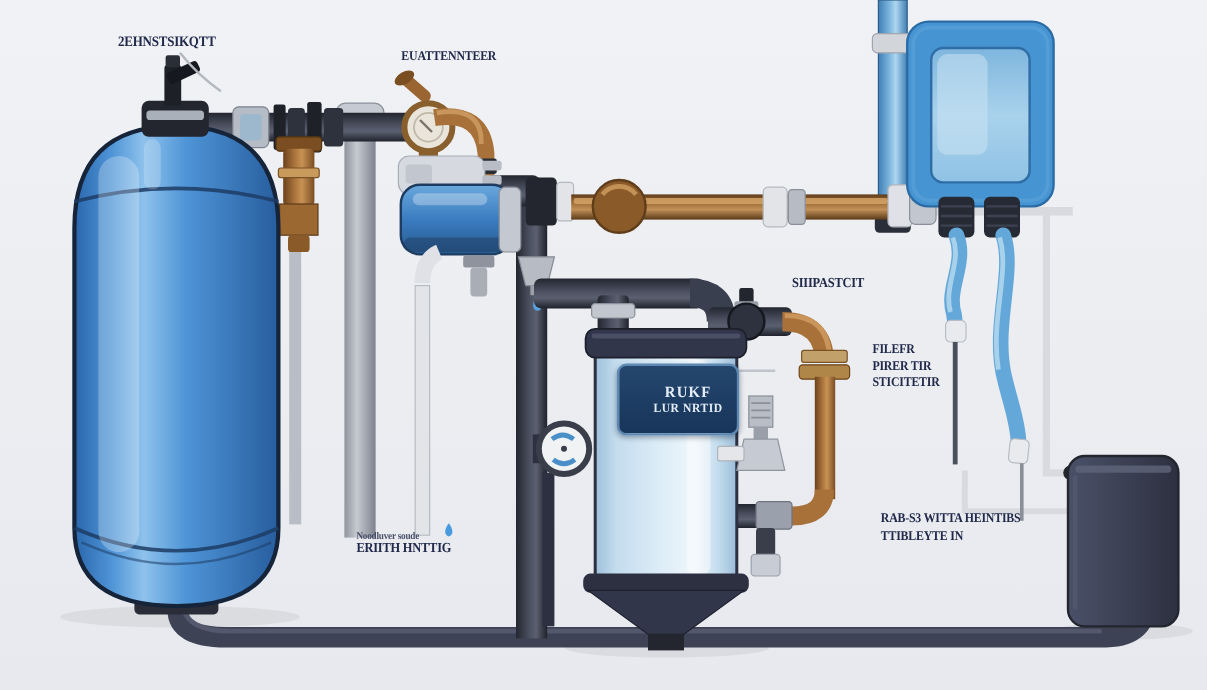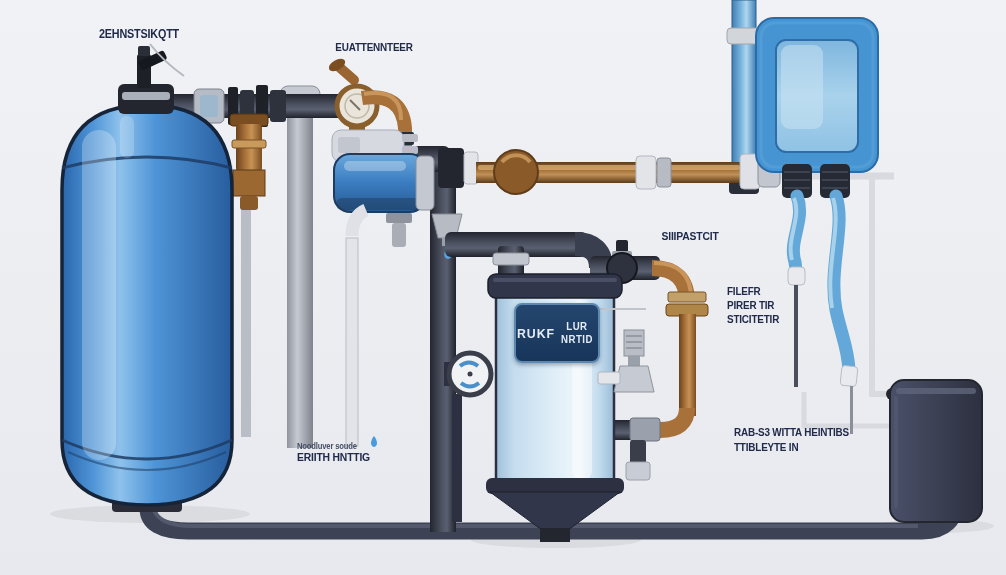--- a/index.html
+++ b/index.html
@@ -1,37 +1,38 @@
 <!DOCTYPE html>
 <html><head>
 <meta charset="utf-8">
 <style>
   html,body{margin:0;padding:0;background:#dfe1e6;}
   #scene{
     position:relative;width:1006px;height:575px;overflow:hidden;
     background:linear-gradient(180deg,#f1f2f5 0%,#ebedf1 55%,#e7e9ee 100%);
-    font-family:Liberation Sans, sans-serif;
+    font-family:Liberation Serif, serif;
   }
   #scene svg{position:absolute;left:0;top:0;}
   .lbl{
     position:absolute;font-weight:bold;color:#212a4a;
     white-space:nowrap;letter-spacing:-0.2px;
     transform:scaleX(0.9);
   }
   .lbl.center{transform-origin:center top;}
   .lbl.left{transform-origin:left top;}
   .lbl-sm{font-weight:600;color:#474f66;}
   .multiline span{display:block;line-height:14px;}
   #heater-badge{
     position:absolute;left:514px;top:303px;width:82px;height:56px;
     background:linear-gradient(180deg,#24466e,#18355a);
     border:2.5px solid #5d88b2;border-radius:8px;
-    display:flex;flex-direction:row;align-items:center;justify-content:center;
+    display:flex;flex-direction:column;align-items:center;justify-content:center;
     color:#e4edf7;font-weight:800;text-align:center;
     box-shadow:0 2px 4px rgba(10,25,45,.35);
+    padding-left:16px;
   }
   #heater-badge .b1{font-size:13px;letter-spacing:1px;line-height:15px;transform:scaleX(.95);}
   #heater-badge .b2{font-size:10.5px;letter-spacing:.5px;line-height:13px;transform:scaleX(.92);}
 </style>
 </head>
 <body>
 
 <div id="scene">
 
 <svg width="1006" height="575" viewBox="0 0 1006 575">

